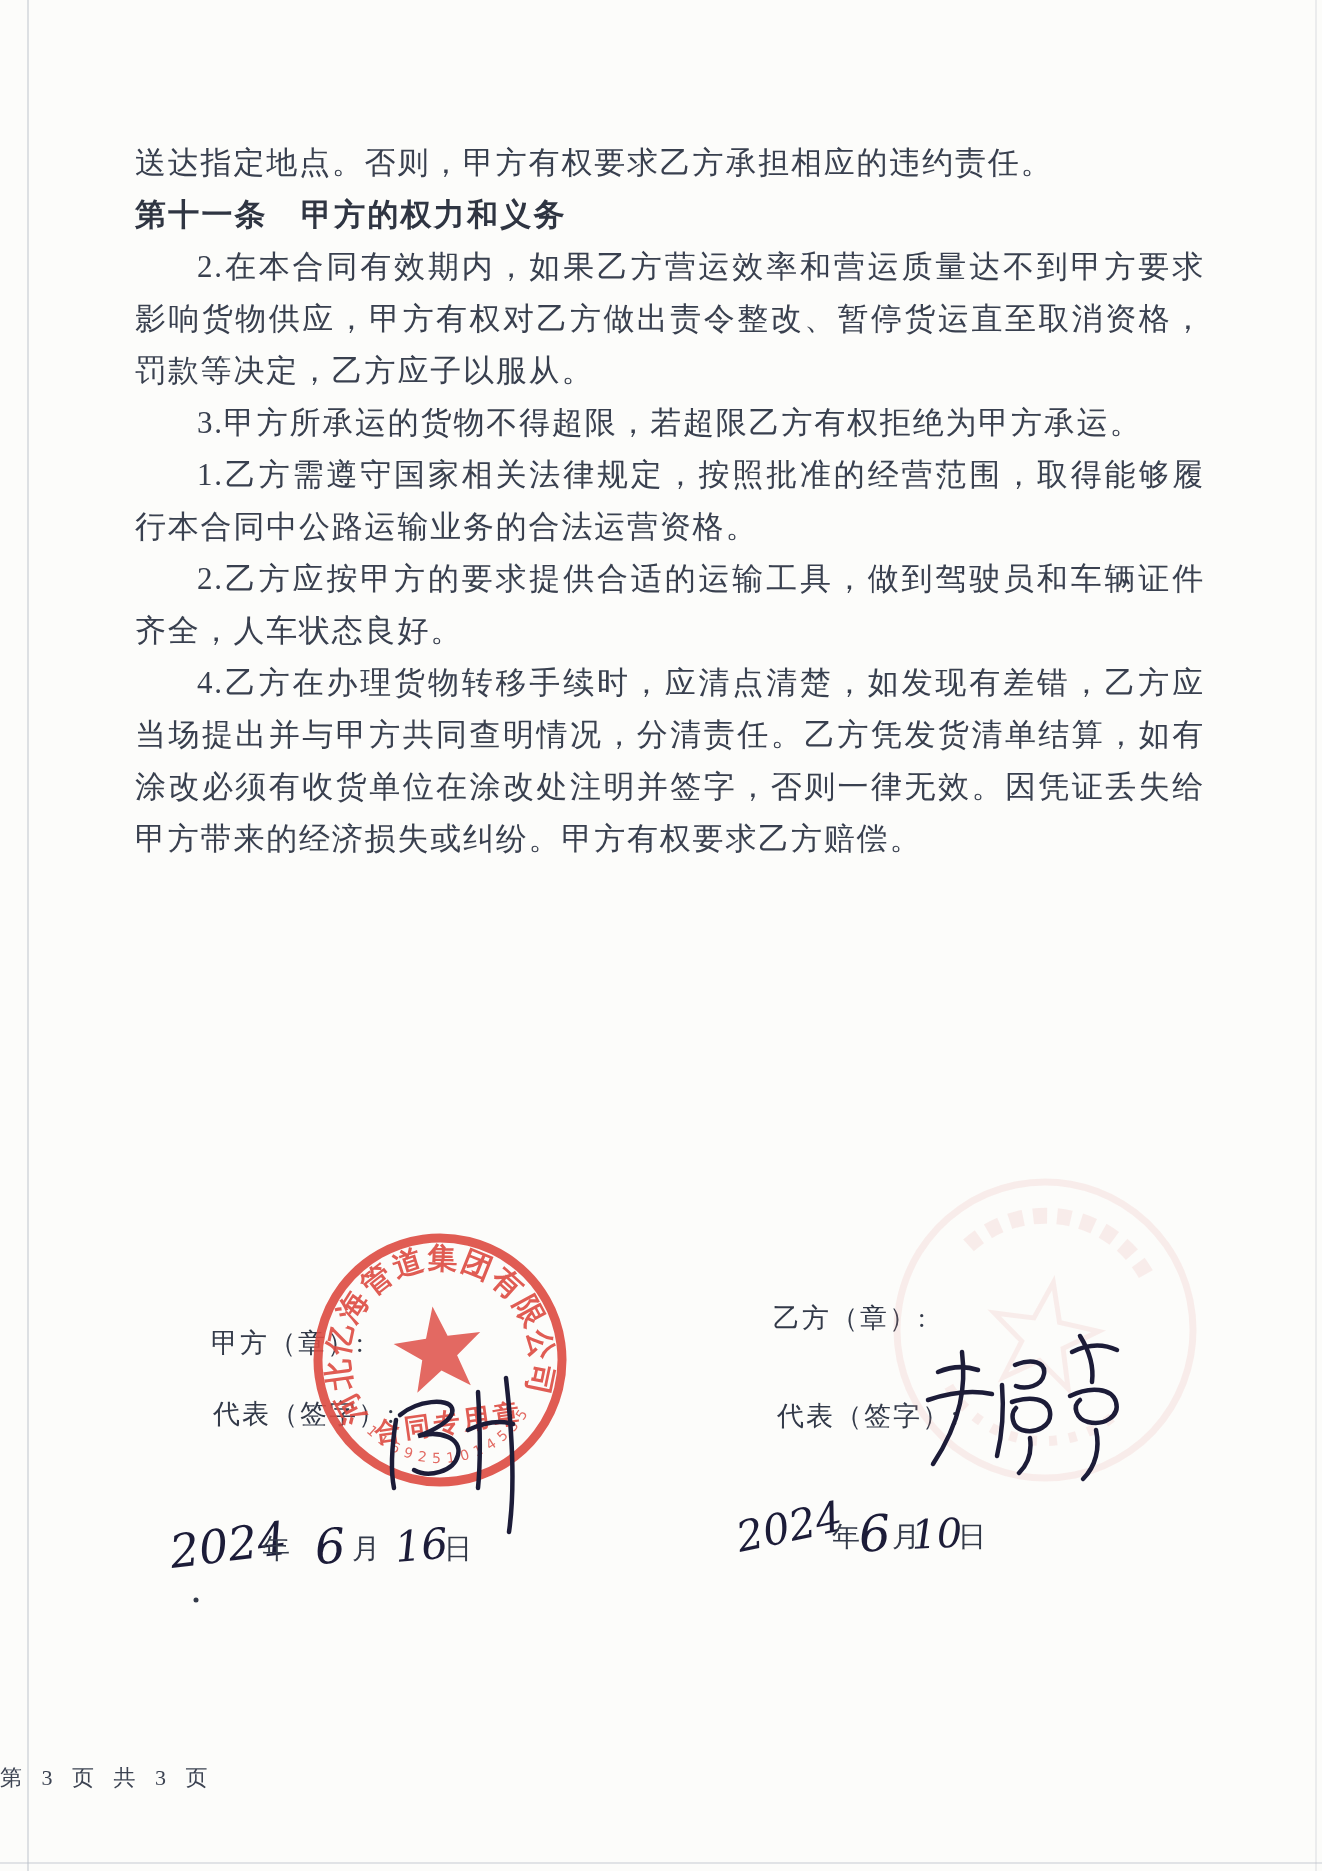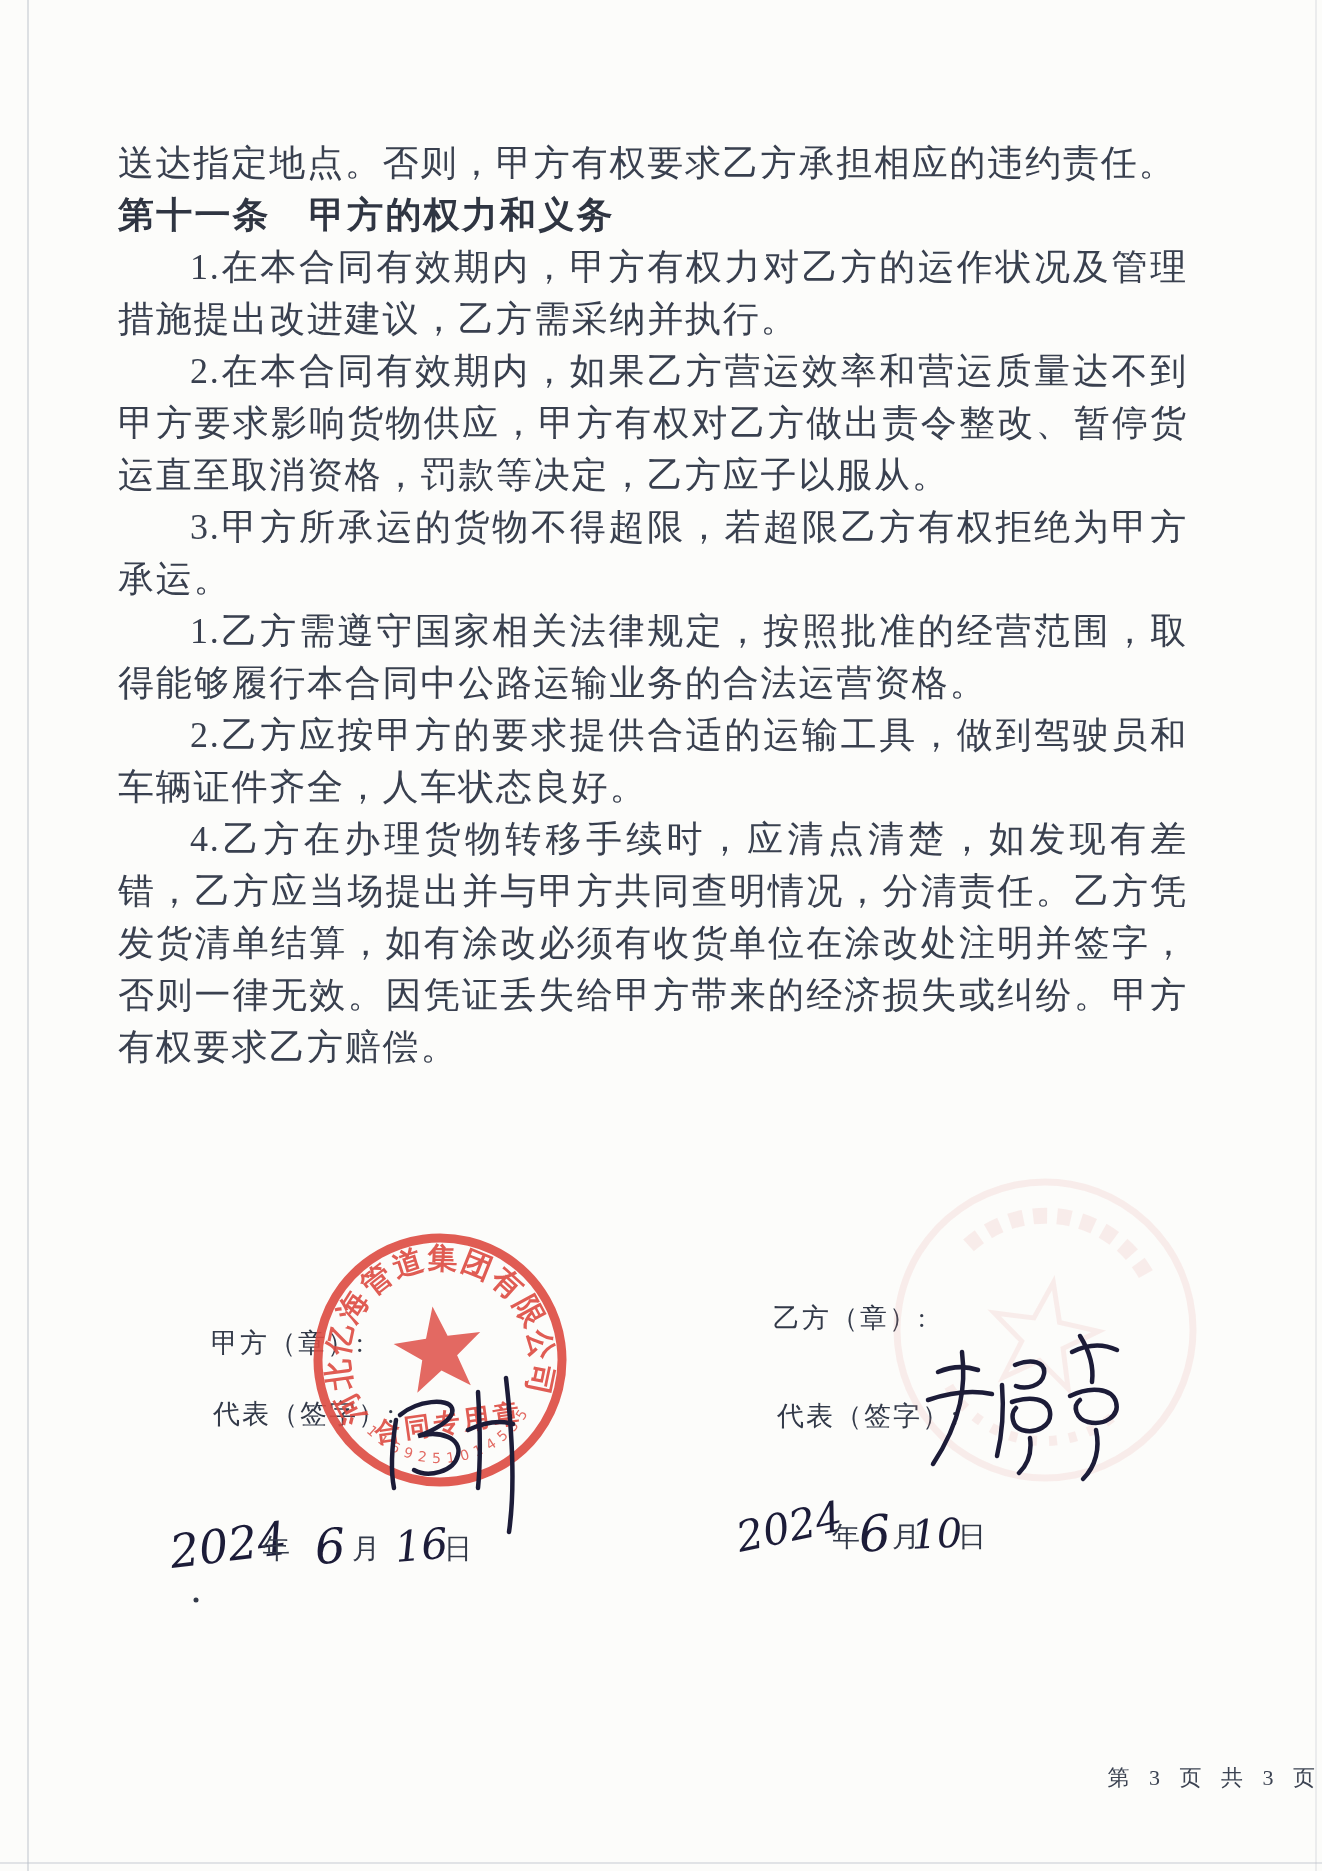--- a/index.html
+++ b/index.html
@@ -8,62 +8,61 @@
     background:#fcfcfa;overflow:hidden;
     font-family:"Liberation Serif","DejaVu Serif",serif;
     color:#39404f;
   }
   
   .edge-left{position:absolute;left:27px;top:0;width:2px;height:100%;background:#b9bec8;opacity:.45;}
   .edge-right{position:absolute;left:1315px;top:0;width:2px;height:100%;background:#c3c8d0;opacity:.3;}
   .edge-bottom{position:absolute;left:0;top:1862px;width:100%;height:2px;background:#b9bec8;opacity:.4;}
 
   .body-text{
-    position:absolute;left:118px;top:137px;width:1070px;
-    font-size:36px;line-height:52px;letter-spacing:1.8px;
+    position:absolute;left:135px;top:137px;width:1070px;
+    font-size:31px;line-height:52px;letter-spacing:1.8px;
     text-align:justify;text-justify:inter-ideograph;
   }
   .body-text p{margin:0;}
   .para-item{text-indent:2em;}
   .para-heading{
     font-family:Liberation Serif, serif;
     font-weight:700;color:#2f3542;letter-spacing:2.2px;
   }
   .para-closing{text-indent:2.2em;margin-top:18px !important;}
 
   .sig-label{
     position:absolute;font-size:27px;letter-spacing:2px;color:#333a49;white-space:nowrap;
   }
   .lab-a-seal{left:211px;top:1300px;margin-top:25px;}
   .lab-b-seal{left:773px;top:1300px;}
   .lab-a-rep{left:213px;top:1396px;}
   .lab-b-rep{left:777px;top:1398px;}
 
   .footer{
     position:absolute;left:0;top:1763px;width:100%;
-    text-align:right;font-size:22px;letter-spacing:7px;color:#3c4352;
+    text-align:left;font-size:22px;letter-spacing:7px;color:#3c4352;
   }
   svg.overlay{position:absolute;left:0;top:0;pointer-events:none;}
   .seal-text{font-family:"Liberation Serif","DejaVu Serif",serif;font-weight:700;}
   .hand-digit{font-family:"DejaVu Serif",serif;font-style:italic;fill:#1c1c38;}
   .date-label{font-family:"Liberation Serif","DejaVu Serif",serif;fill:#333a49;font-size:28px;}
 </style>
 </head>
 <body>
 
 <div class="page">
 
   <div class="edge-left"></div>
   <div class="edge-right"></div>
   <div class="edge-bottom"></div>
 
   <div class="body-text">
     <p>送达指定地点。否则，甲方有权要求乙方承担相应的违约责任。</p>
     <p class="para-heading">第十一条　甲方的权力和义务</p>
-    <p class="para-item">1.在本合同有效期内，甲方有权力对乙方的运作状况及管理措施提出改进建议，乙方需采纳并执行。</p>
     <p class="para-item">2.在本合同有效期内，如果乙方营运效率和营运质量达不到甲方要求影响货物供应，甲方有权对乙方做出责令整改、暂停货运直至取消资格，罚款等决定，乙方应子以服从。</p>
     <p class="para-item">3.甲方所承运的货物不得超限，若超限乙方有权拒绝为甲方承运。</p>
     <p class="para-item">1.乙方需遵守国家相关法律规定，按照批准的经营范围，取得能够履行本合同中公路运输业务的合法运营资格。</p>
     <p class="para-item">2.乙方应按甲方的要求提供合适的运输工具，做到驾驶员和车辆证件齐全，人车状态良好。</p>
     <p class="para-item">4.乙方在办理货物转移手续时，应清点清楚，如发现有差错，乙方应当场提出并与甲方共同查明情况，分清责任。乙方凭发货清单结算，如有涂改必须有收货单位在涂改处注明并签字，否则一律无效。因凭证丢失给甲方带来的经济损失或纠纷。甲方有权要求乙方赔偿。</p>
   </div>
 
   <div class="sig-label lab-a-seal">甲方（章）:</div>
   <div class="sig-label lab-b-seal">乙方（章）:</div>
   <div class="sig-label lab-a-rep">代表（签字）:</div>

